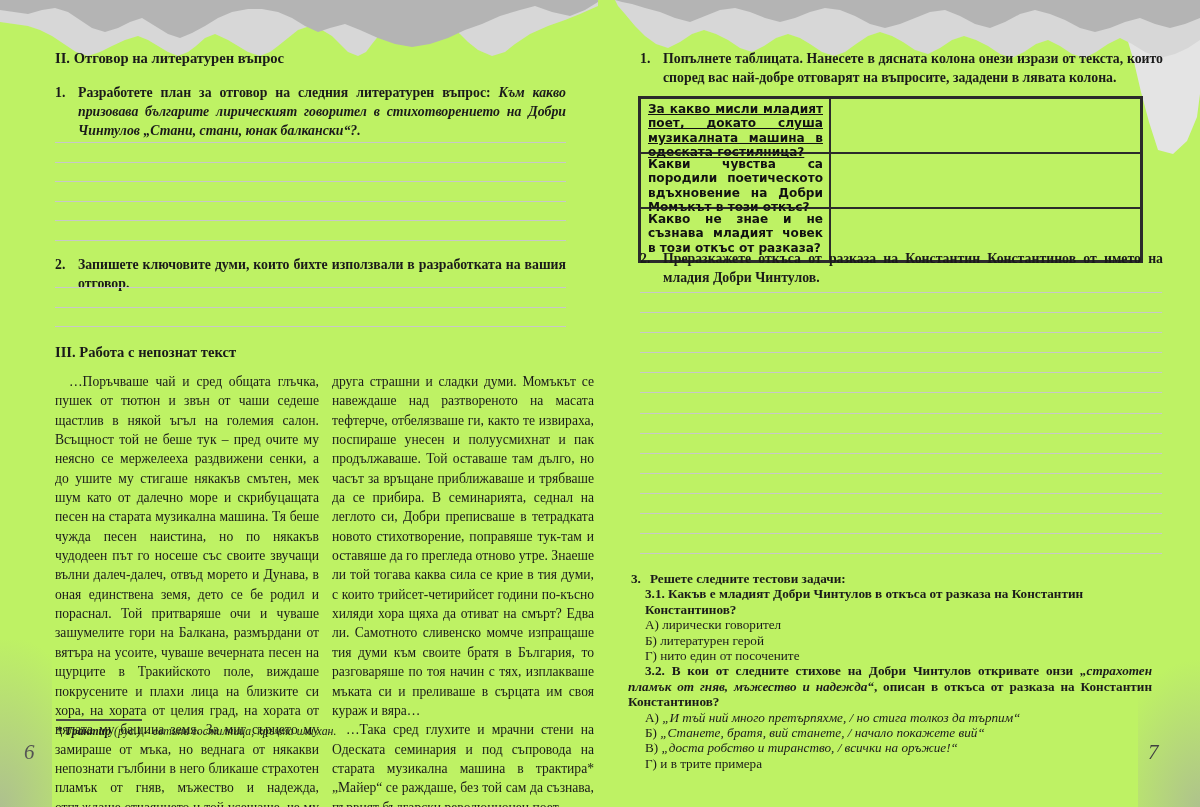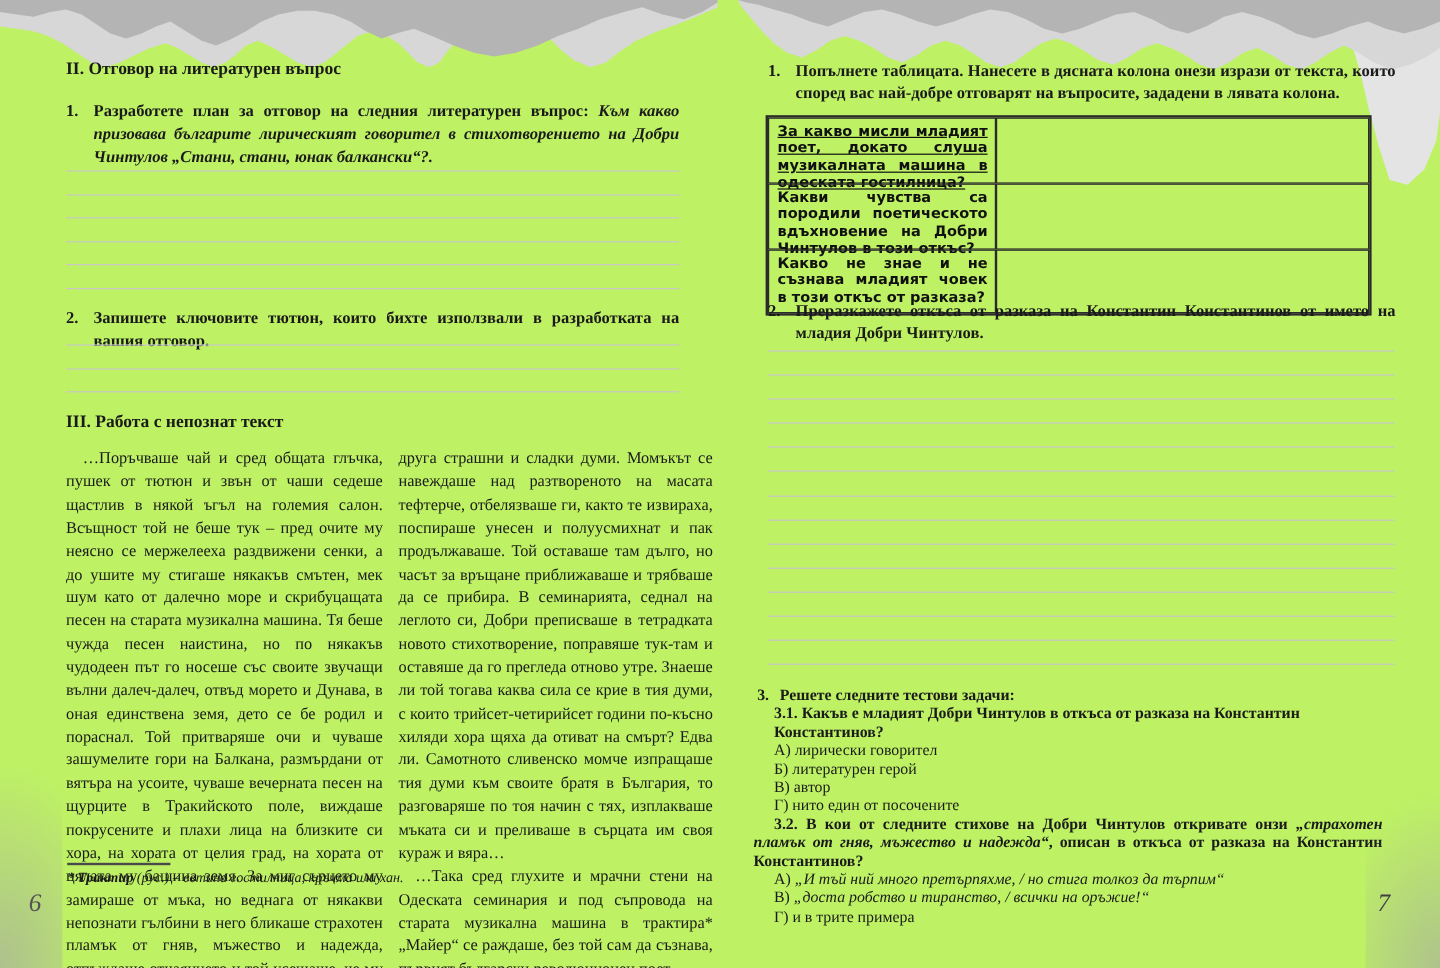--- a/index.html
+++ b/index.html
@@ -75,21 +75,21 @@
         <div class="rule"></div>
         <div class="rule"></div>
         <div class="rule"></div>
         <div class="rule"></div>
         <div class="rule"></div>
         <div class="rule"></div>
       </div>
 
     <div class="abs task" style="left:55px;top:256px;width:511px;">
       <span class="num">2.</span>
-      <span class="txt">Запишете ключовите тютюн, които бихте използвали в разработката на вашия отговор.</span>
+      <span class="txt">Запишете ключовите думи, които бихте използвали в разработката на вашия отговор.</span>
     </div>
 
     <div class="abs rules-l" style="left:55px;top:287px;width:511px;">
         <div class="rule"></div>
         <div class="rule"></div>
         <div class="rule"></div>
       </div>
 
     <div class="abs sec-head" style="left:55px;top:344px;">III. Работа с непознат текст</div>
 
@@ -115,21 +115,21 @@
   <div>
 
     <div class="abs task" style="left:640px;top:50px;width:523px;">
       <span class="num">1.</span>
       <span class="txt">Попълнете таблицата. Нанесете в дясната колона онези изрази от текста, които според вас най-добре отговарят на въпросите, зададени в лявата колона.</span>
     </div>
 
     <div class="abs qtable" style="left:638px;top:96px;">
       <div class="cell r0">За какво мисли младият поет, докато слуша музикалната машина в одеската гостилница?</div>
       <div class="cell ans r0"></div>
-      <div class="cell r1">Какви чувства са породили поетическото вдъхновение на Добри Чинтулов в този откъс?</div>
+      <div class="cell r1">Какви чувства са породили поетическото вдъхновение на Добри Момъкът в този откъс?</div>
       <div class="cell ans r1"></div>
       <div class="cell r2">Какво не знае и не съзнава младият човек в този откъс от разказа?</div>
       <div class="cell ans r2"></div>
     </div>
 
     <div class="abs task" style="left:640px;top:250px;width:523px;">
       <span class="num">2.</span>
       <span class="txt">Преразкажете откъса от разказа на Константин Константинов от името на младия Добри Чинтулов.</span>
     </div>
 
@@ -150,26 +150,26 @@
         <div class="rule"></div>
       </div>
 
     <div class="abs tests" style="left:628px;top:571px;">
       <div class="line lead3"><span class="b">3.</span><span class="gap"></span><span class="b">Решете следните тестови задачи:</span></div>
 
       <div class="line ind17"><span class="b">3.1.</span> <span class="b">Какъв е младият Добри Чинтулов в откъса от разказа на Константин Константинов?</span></div>
 
       <div class="line ind17">А) лирически говорител</div>
       <div class="line ind17">Б) литературен герой</div>
-      <div class="line ind17">В) автор</div>
       <div class="line ind17">Г) нито един от посочените</div>
 
       <div class="line wrapq"><span class="b">3.2.</span> <span class="b">В кои от следните стихове на Добри Чинтулов откривате онзи </span><span class="b i">„страхотен пламък от гняв, мъжество и надежда“</span><span class="b">, описан в откъса от разказа на Константин Константинов?</span></div>
 
       <div class="line ind17"><span>А)</span> <span class="i">„И тъй ний много претърпяхме, / но стига толкоз да търпим“</span></div>
+      <div class="line ind17"><span>Б)</span> <span class="i">„Станете, братя, вий станете, / начало покажете вий“</span></div>
       <div class="line ind17"><span>В)</span> <span class="i">„доста робство и тиранство, / всички на оръжие!“</span></div>
       <div class="line ind17"><span>Г)</span> <span>и в трите примера</span></div>
     </div>
 
     <div class="abs pageno" style="left:1148px;top:740px;">7</div>
     <div class="abs corner-br"></div>
   </div>
 
 </div>
 

